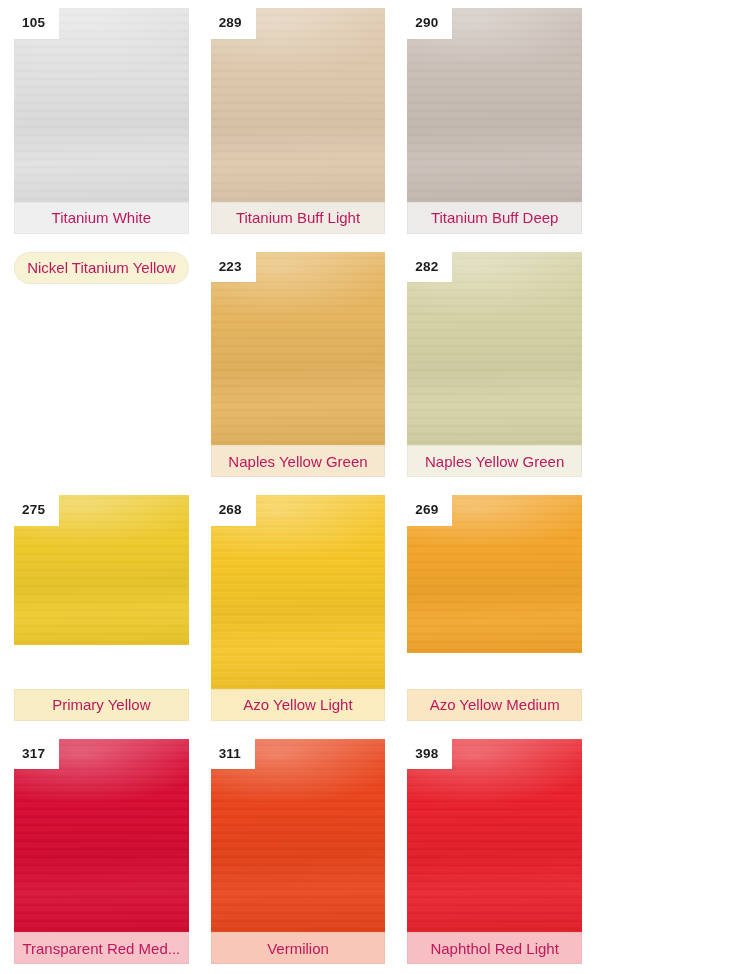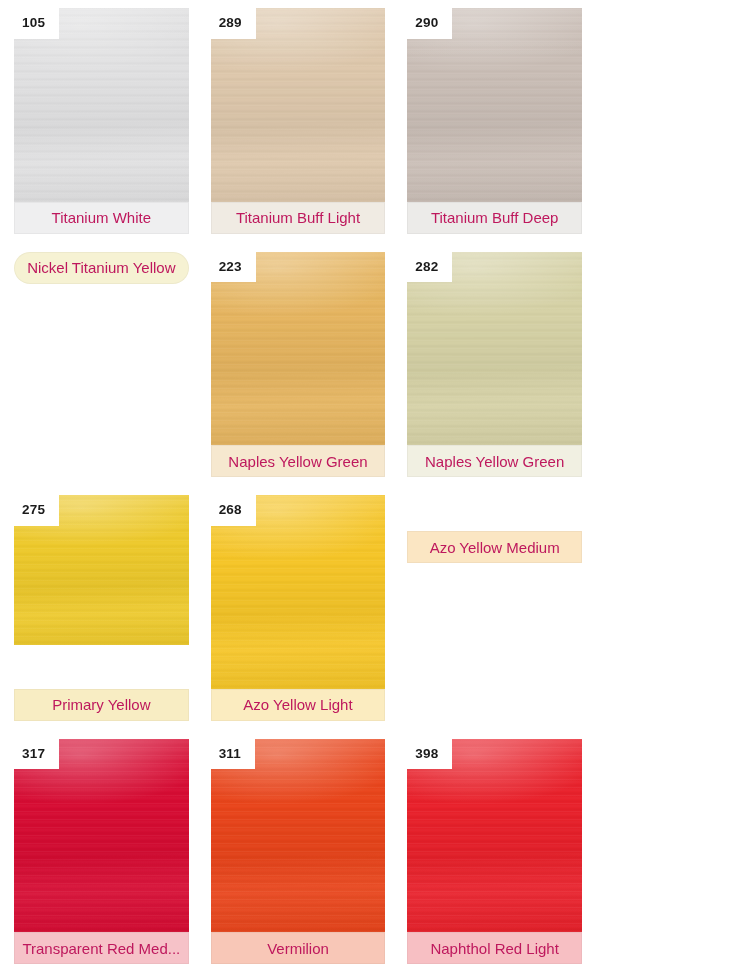--- a/index.html
+++ b/index.html
@@ -176,20 +176,26 @@
     <div class="swatch-card">
       <div class="plate">
         <div class="plate-colour" style="background-color: rgb(245, 197, 39);"></div>
         <div class="plate-texture"></div>
         <div class="plate-sheen"></div>
         <div class="badge">268</div>
       </div>
       <div class="label-bar" style="background-color: rgb(251, 236, 192);">Azo Yellow Light</div>
     </div>
     <div class="swatch-card">
+      <div class="plate">
+        <div class="plate-colour" style="background-color: rgb(242, 164, 42);"></div>
+        <div class="plate-texture"></div>
+        <div class="plate-sheen"></div>
+        <div class="badge">269</div>
+      </div>
       <div class="label-bar" style="background-color: rgb(251, 230, 195); margin-top: 36px;">Azo Yellow Medium</div>
     </div>
     <div class="swatch-card">
       <div class="plate">
         <div class="plate-colour" style="background-color: rgb(214, 11, 50);"></div>
         <div class="plate-texture"></div>
         <div class="plate-sheen"></div>
         <div class="badge">317</div>
       </div>
       <div class="label-bar" style="background-color: rgb(246, 194, 200); text-align: center;">Transparent Red Med...</div>

